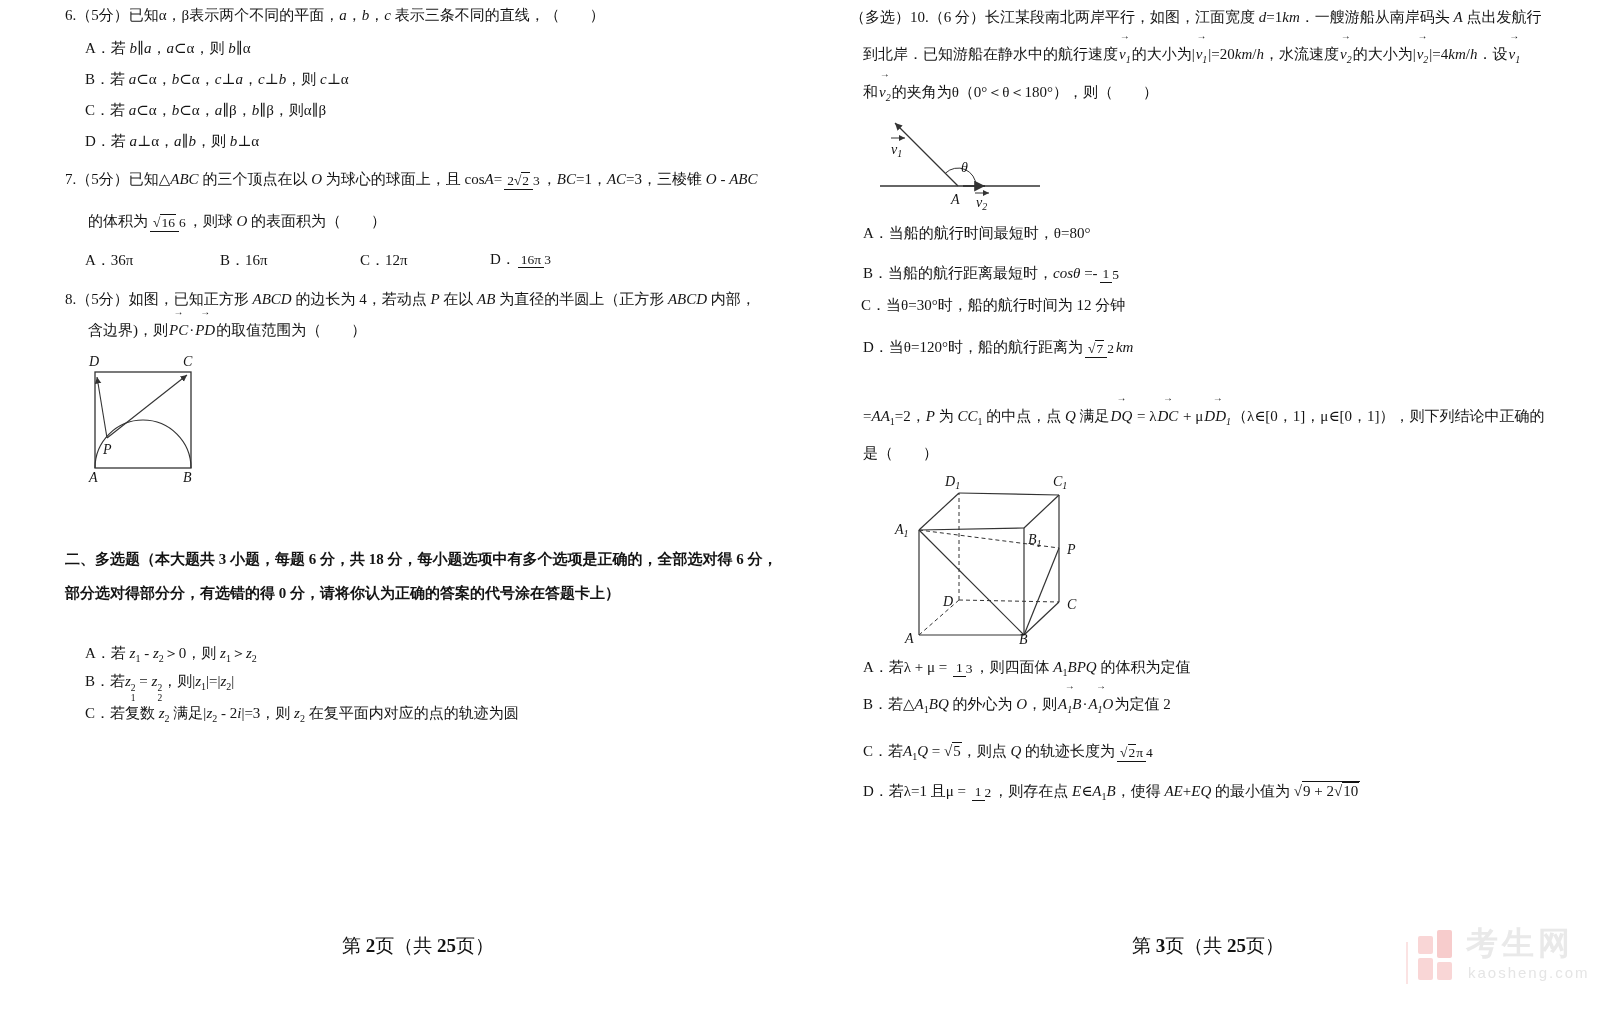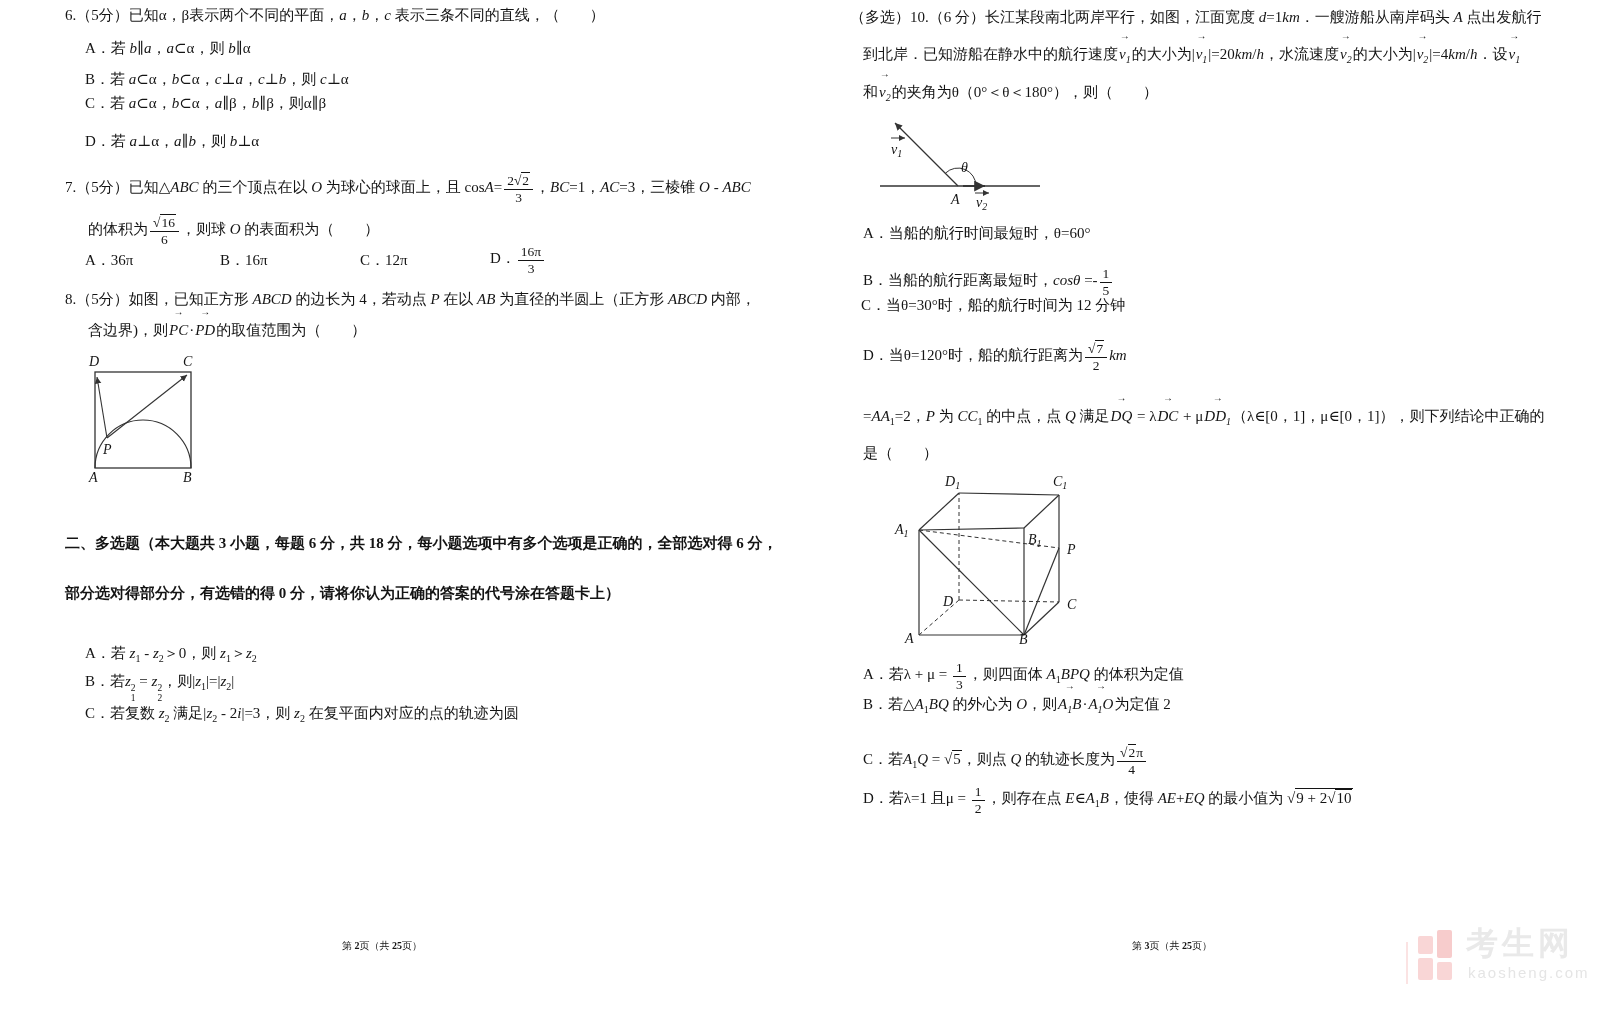--- a/index.html
+++ b/index.html
@@ -12,33 +12,33 @@
   #left-page{left:65px;width:735px;}
   #right-page{left:845px;width:740px;}
   .line{position:absolute;white-space:pre;line-height:22px;}
   .tall{line-height:40px;}
   .med{line-height:28px;}
   .bold{font-weight:bold;}
   .it{font-style:italic;}
   .bd{font-weight:bold;}
   sub{font-size:10px;}
   sup{font-size:10px;}
-  .frac{display:inline-flex;flex-direction:column;align-items:center;vertical-align:middle;
+  .frac{display:inline-flex;flex-direction:row;align-items:center;vertical-align:middle;
         margin:16px 2px;line-height:1.15;font-size:13.5px;}
   .frac .num{border-bottom:1px solid #141414;padding:0 3px;display:block;}
   .frac .den{display:block;}
   .vec{display:inline-block;position:relative;margin:0 1px;}
   .vec .vec-arrow{position:absolute;top:-9px;left:50%;transform:translateX(-50%);
         font-size:10px;line-height:1;font-style:normal;}
   .vec .vec-body{font-style:italic;}
   .sqrt{white-space:pre;}
   .ovl{display:inline-block;border-top:1px solid #141414;padding:0 1px;line-height:1.15;}
   .optrow{position:absolute;display:flex;align-items:center;white-space:pre;}
   .optcell{white-space:pre;}
-  .footer{position:absolute;white-space:pre;font-size:10px;line-height:18px;}
+  .footer{position:absolute;white-space:pre;font-size:19px;line-height:18px;}
   svg{position:absolute;overflow:visible;}
   svg text{font-family:"Liberation Serif","DejaVu Serif","DejaVu Sans",serif;
         font-size:14px;font-style:italic;fill:#141414;}
   svg .svgsub{font-size:10px;}
   #watermark{position:absolute;left:1406px;top:924px;width:222px;height:66px;}
   .wm-bar{position:absolute;left:0;top:18px;width:2px;height:42px;background:#fbe3e3;}
   .wm-logo{position:absolute;left:10px;top:0;width:42px;height:62px;}
   .wm-logo span{position:absolute;border-radius:2px;background:#f9d6d6;}
   .wm-b1{left:2px;top:12px;width:15px;height:18px;}
   .wm-b2{left:2px;top:34px;width:15px;height:22px;}
@@ -50,21 +50,21 @@
         font-size:15px;color:#e5e5e5;letter-spacing:2px;white-space:pre;}
 </style>
 </head>
 <body>
 
 <div id="left-page" class="page">
 
   <div class="line" style="top:4px;left:0">6.（5分）已知α，β表示两个不同的平面，<span class="it">a</span>，<span class="it">b</span>，<span class="it">c</span> 表示三条不同的直线，（　　）</div>
   <div class="line" style="top:37px;left:20px">A．若 <span class="it">b</span>∥<span class="it">a</span>，<span class="it">a</span>⊂α，则 <span class="it">b</span>∥α</div>
   <div class="line" style="top:68px;left:20px">B．若 <span class="it">a</span>⊂α，<span class="it">b</span>⊂α，<span class="it">c</span>⊥<span class="it">a</span>，<span class="it">c</span>⊥<span class="it">b</span>，则 <span class="it">c</span>⊥α</div>
-  <div class="line" style="top:92px;left:20px">C．若 <span class="it">a</span>⊂α，<span class="it">b</span>⊂α，<span class="it">a</span>∥β，<span class="it">b</span>∥β，则α∥β</div>
+  <div class="line" style="top:99px;left:20px">C．若 <span class="it">a</span>⊂α，<span class="it">b</span>⊂α，<span class="it">a</span>∥β，<span class="it">b</span>∥β，则α∥β</div>
   <div class="line" style="top:130px;left:20px">D．若 <span class="it">a</span>⊥α，<span class="it">a</span>∥<span class="it">b</span>，则 <span class="it">b</span>⊥α</div>
 
   <div class="line tall" style="top:156px;left:0">7.（5分）已知△<span class="it">ABC</span> 的三个顶点在以 <span class="it">O</span> 为球心的球面上，且 cos<span class="it">A</span>=<span class="frac"><span class="num">2<span class="sqrt">√<span class="ovl">2</span></span></span><span class="den">3</span></span>，<span class="it">BC</span>=1，<span class="it">AC</span>=3，三棱锥 <span class="it">O</span> - <span class="it">ABC</span></div>
   <div class="line tall" style="top:198px;left:23px">的体积为<span class="frac"><span class="num"><span class="sqrt">√<span class="ovl">16</span></span></span><span class="den">6</span></span>，则球 <span class="it">O</span> 的表面积为（　　）</div>
   <div class="optrow" style="top:242px;left:20px;height:36px">
     <div class="optcell" style="width:135px">A．36π</div>
     <div class="optcell" style="width:140px">B．16π</div>
     <div class="optcell" style="width:130px">C．12π</div>
     <div class="optcell">D．<span class="frac"><span class="num">16π</span><span class="den">3</span></span></div>
   </div>
@@ -83,21 +83,21 @@
     <line x1="20" y1="88" x2="10" y2="27" stroke="#333" stroke-width="1.1" marker-end="url(#ah8)"></line>
     <line x1="20" y1="88" x2="100" y2="25" stroke="#333" stroke-width="1.1" marker-end="url(#ah8)"></line>
     <text x="2" y="16">D</text>
     <text x="96" y="16">C</text>
     <text x="2" y="132">A</text>
     <text x="96" y="132">B</text>
     <text x="16" y="104">P</text>
   </svg>
 
 
-  <div class="line bold" style="top:532px;left:0">二、多选题（本大题共 3 小题，每题 6 分，共 18 分，每小题选项中有多个选项是正确的，全部选对得 6 分，</div>
+  <div class="line bold" style="top:548px;left:0">二、多选题（本大题共 3 小题，每题 6 分，共 18 分，每小题选项中有多个选项是正确的，全部选对得 6 分，</div>
   <div class="line bold" style="top:582px;left:0">部分选对得部分分，有选错的得 0 分，请将你认为正确的答案的代号涂在答题卡上）</div>
 
   <div class="line" style="top:642px;left:20px">A．若 <span class="it">z</span><sub>1</sub> - <span class="it">z</span><sub>2</sub>＞0，则 <span class="it">z</span><sub>1</sub>＞<span class="it">z</span><sub>2</sub></div>
   <div class="line med" style="top:667px;left:20px">B．若<span class="it">z</span><span style="display: inline-flex; flex-direction: column; align-items: flex-start; font-size: 9.5px; line-height: 1.1; vertical-align: -5px;"><span>2</span><span>1</span></span> = <span class="it">z</span><span style="display: inline-flex; flex-direction: column; align-items: flex-start; font-size: 9.5px; line-height: 1.1; vertical-align: -5px;"><span>2</span><span>2</span></span>，则|<span class="it">z</span><sub>1</sub>|=|<span class="it">z</span><sub>2</sub>|</div>
   <div class="line" style="top:702px;left:20px">C．若复数 <span class="it">z</span><sub>2</sub> 满足|<span class="it">z</span><sub>2</sub> - 2<span class="it">i</span>|=3，则 <span class="it">z</span><sub>2</sub> 在复平面内对应的点的轨迹为圆</div>
 </div>
 
 <div id="right-page" class="page">
 
   <div class="line" style="top:6px;left:5px">（多选）10.（6 分）长江某段南北两岸平行，如图，江面宽度 <span class="it">d</span>=1<span class="it">km</span>．一艘游船从南岸码头 <span class="it">A</span> 点出发航行</div>
@@ -115,21 +115,21 @@
     <path d="M 101 76 A 18 18 0 0 0 70.5 63.1" fill="none" stroke="#333" stroke-width="1"></path>
     <line x1="88" y1="76" x2="110" y2="76" stroke="#333" stroke-width="1.8" marker-end="url(#ah10)"></line>
     <line x1="16" y1="28" x2="30" y2="28" stroke="#333" stroke-width="1" marker-end="url(#ah10)"></line>
     <text x="16" y="44"><tspan>v</tspan><tspan class="svgsub" dy="3">1</tspan></text>
     <text x="86" y="62">θ</text>
     <text x="76" y="94">A</text>
     <line x1="100" y1="83" x2="114" y2="83" stroke="#333" stroke-width="1" marker-end="url(#ah10)"></line>
     <text x="101" y="97"><tspan>v</tspan><tspan class="svgsub" dy="3">2</tspan></text>
   </svg>
 
-  <div class="line" style="top:222px;left:18px">A．当船的航行时间最短时，θ=60°</div>
+  <div class="line" style="top:222px;left:18px">A．当船的航行时间最短时，θ=80°</div>
   <div class="line tall" style="top:250px;left:18px">B．当船的航行距离最短时，<span class="it">cosθ</span> =-<span class="frac"><span class="num">1</span><span class="den">5</span></span></div>
   <div class="line" style="top:294px;left:16px">C．当θ=30°时，船的航行时间为 12 分钟</div>
   <div class="line tall" style="top:324px;left:18px">D．当θ=120°时，船的航行距离为<span class="frac"><span class="num"><span class="sqrt">√<span class="ovl">7</span></span></span><span class="den">2</span></span><span class="it">km</span></div>
 
   <div class="line med" style="top:402px;left:18px">=<span class="it">AA</span><sub>1</sub>=2，<span class="it">P</span> 为 <span class="it">CC</span><sub>1</sub> 的中点，点 <span class="it">Q</span> 满足<span class="vec"><span class="vec-arrow">→</span><span class="vec-body"><span class="it">DQ</span></span></span> = λ<span class="vec"><span class="vec-arrow">→</span><span class="vec-body"><span class="it">DC</span></span></span> + μ<span class="vec"><span class="vec-arrow">→</span><span class="vec-body"><span class="it">DD</span><sub>1</sub></span></span>（λ∈[0，1]，μ∈[0，1]），则下列结论中正确的</div>
   <div class="line" style="top:442px;left:18px">是（　　）</div>
 
   <svg style="left:32px;top:462px" width="200" height="182" viewBox="0 0 200 182">
     <g stroke="#333" stroke-width="1.2" fill="none">
       <line x1="42" y1="173" x2="147" y2="173"></line>

